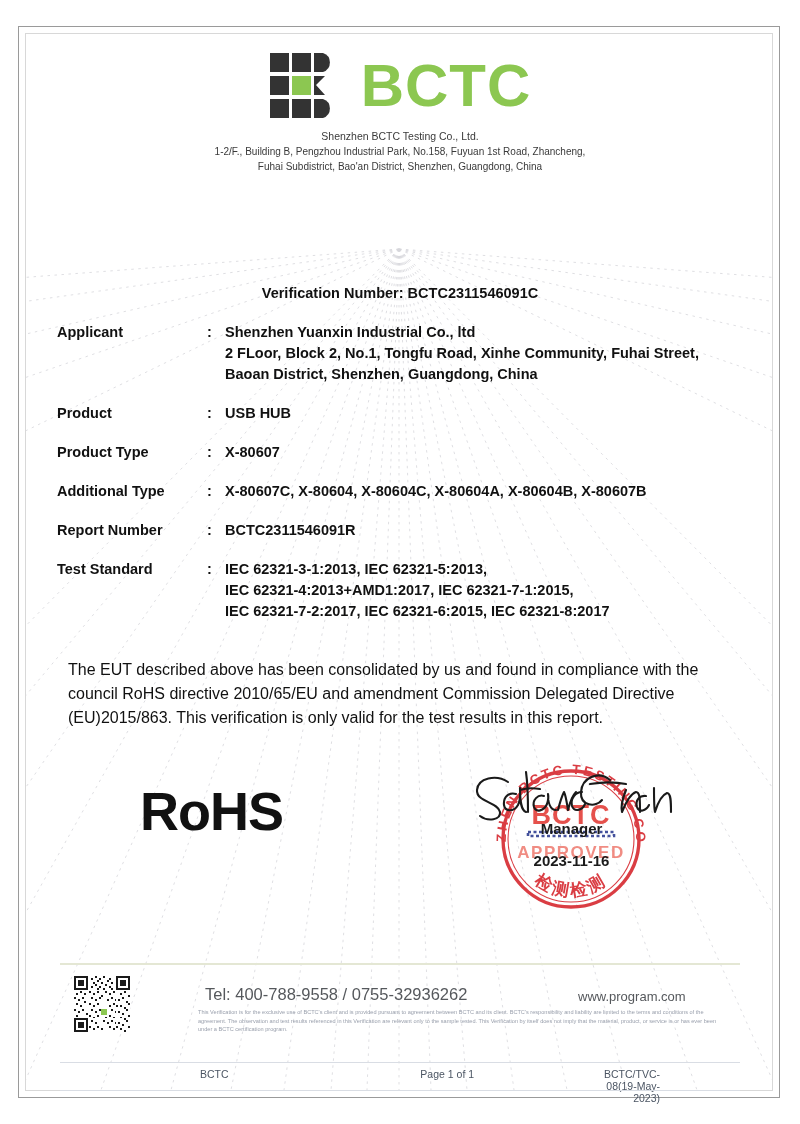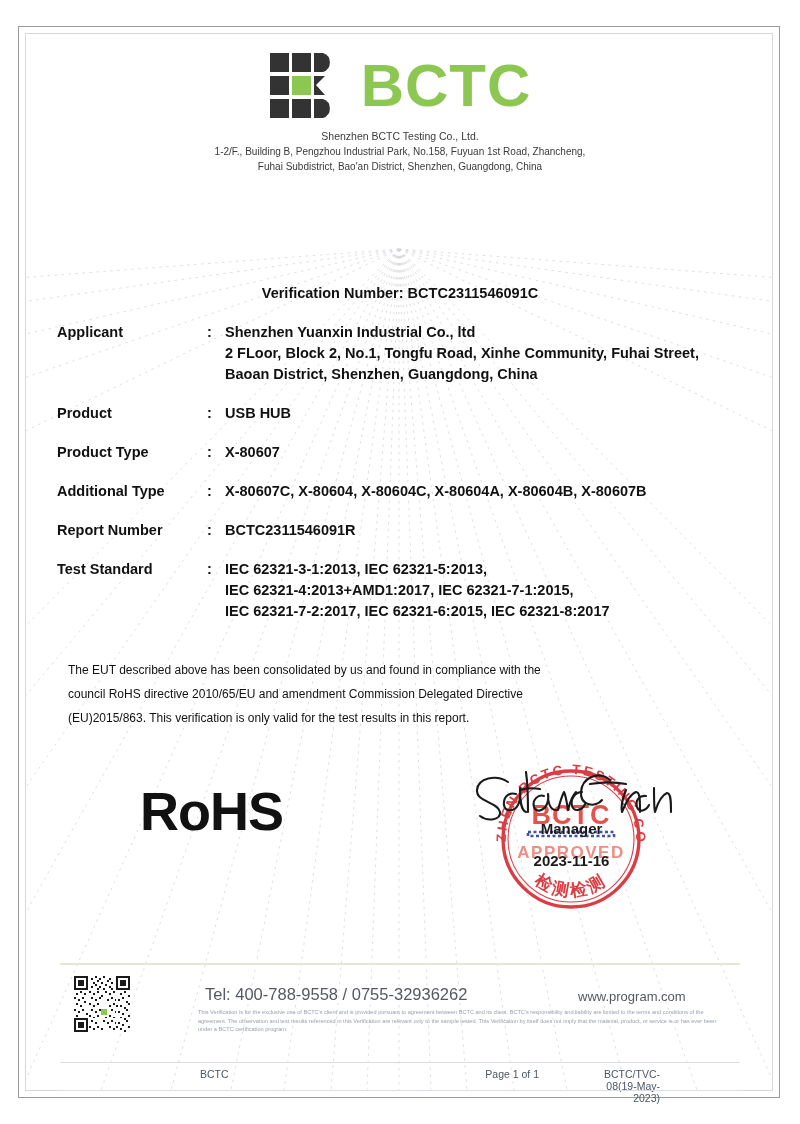--- a/index.html
+++ b/index.html
@@ -140,21 +140,21 @@
     color: #111;
     line-height: 21px;
   }
   .value .line { display: block; }
 
   
   .declaration {
     position: absolute;
     left: 68px; top: 658px;
     width: 660px;
-    font-size: 12px;
+    font-size: 16px;
     color: #111;
     line-height: 24px;
   }
   .declaration .line { display: block; }
 
   
   .rohs {
     position: absolute;
     left: 140px; top: 780px;
     font-size: 54px;
@@ -240,21 +240,21 @@
   }
   .pagefoot {
     position: absolute;
     left: 60px; top: 1068px;
     width: 680px;
     display: flex;
     font-size: 10.5px;
     color: #4b5563;
   }
   .pagefoot .f1 { width: 240px; padding-left: 140px; }
-  .pagefoot .f2 { width: 200px; text-align: center; }
+  .pagefoot .f2 { width: 200px; }
   .pagefoot .f3 { flex: 1; text-align: right; padding-right: 80px; }
   .bottom-rule2 {
     position: absolute;
     left: 60px; top: 1090px;
     width: 680px; height: 1px;
     background: #d9dde4;
   }
 </style>
 </head>
 <body>

